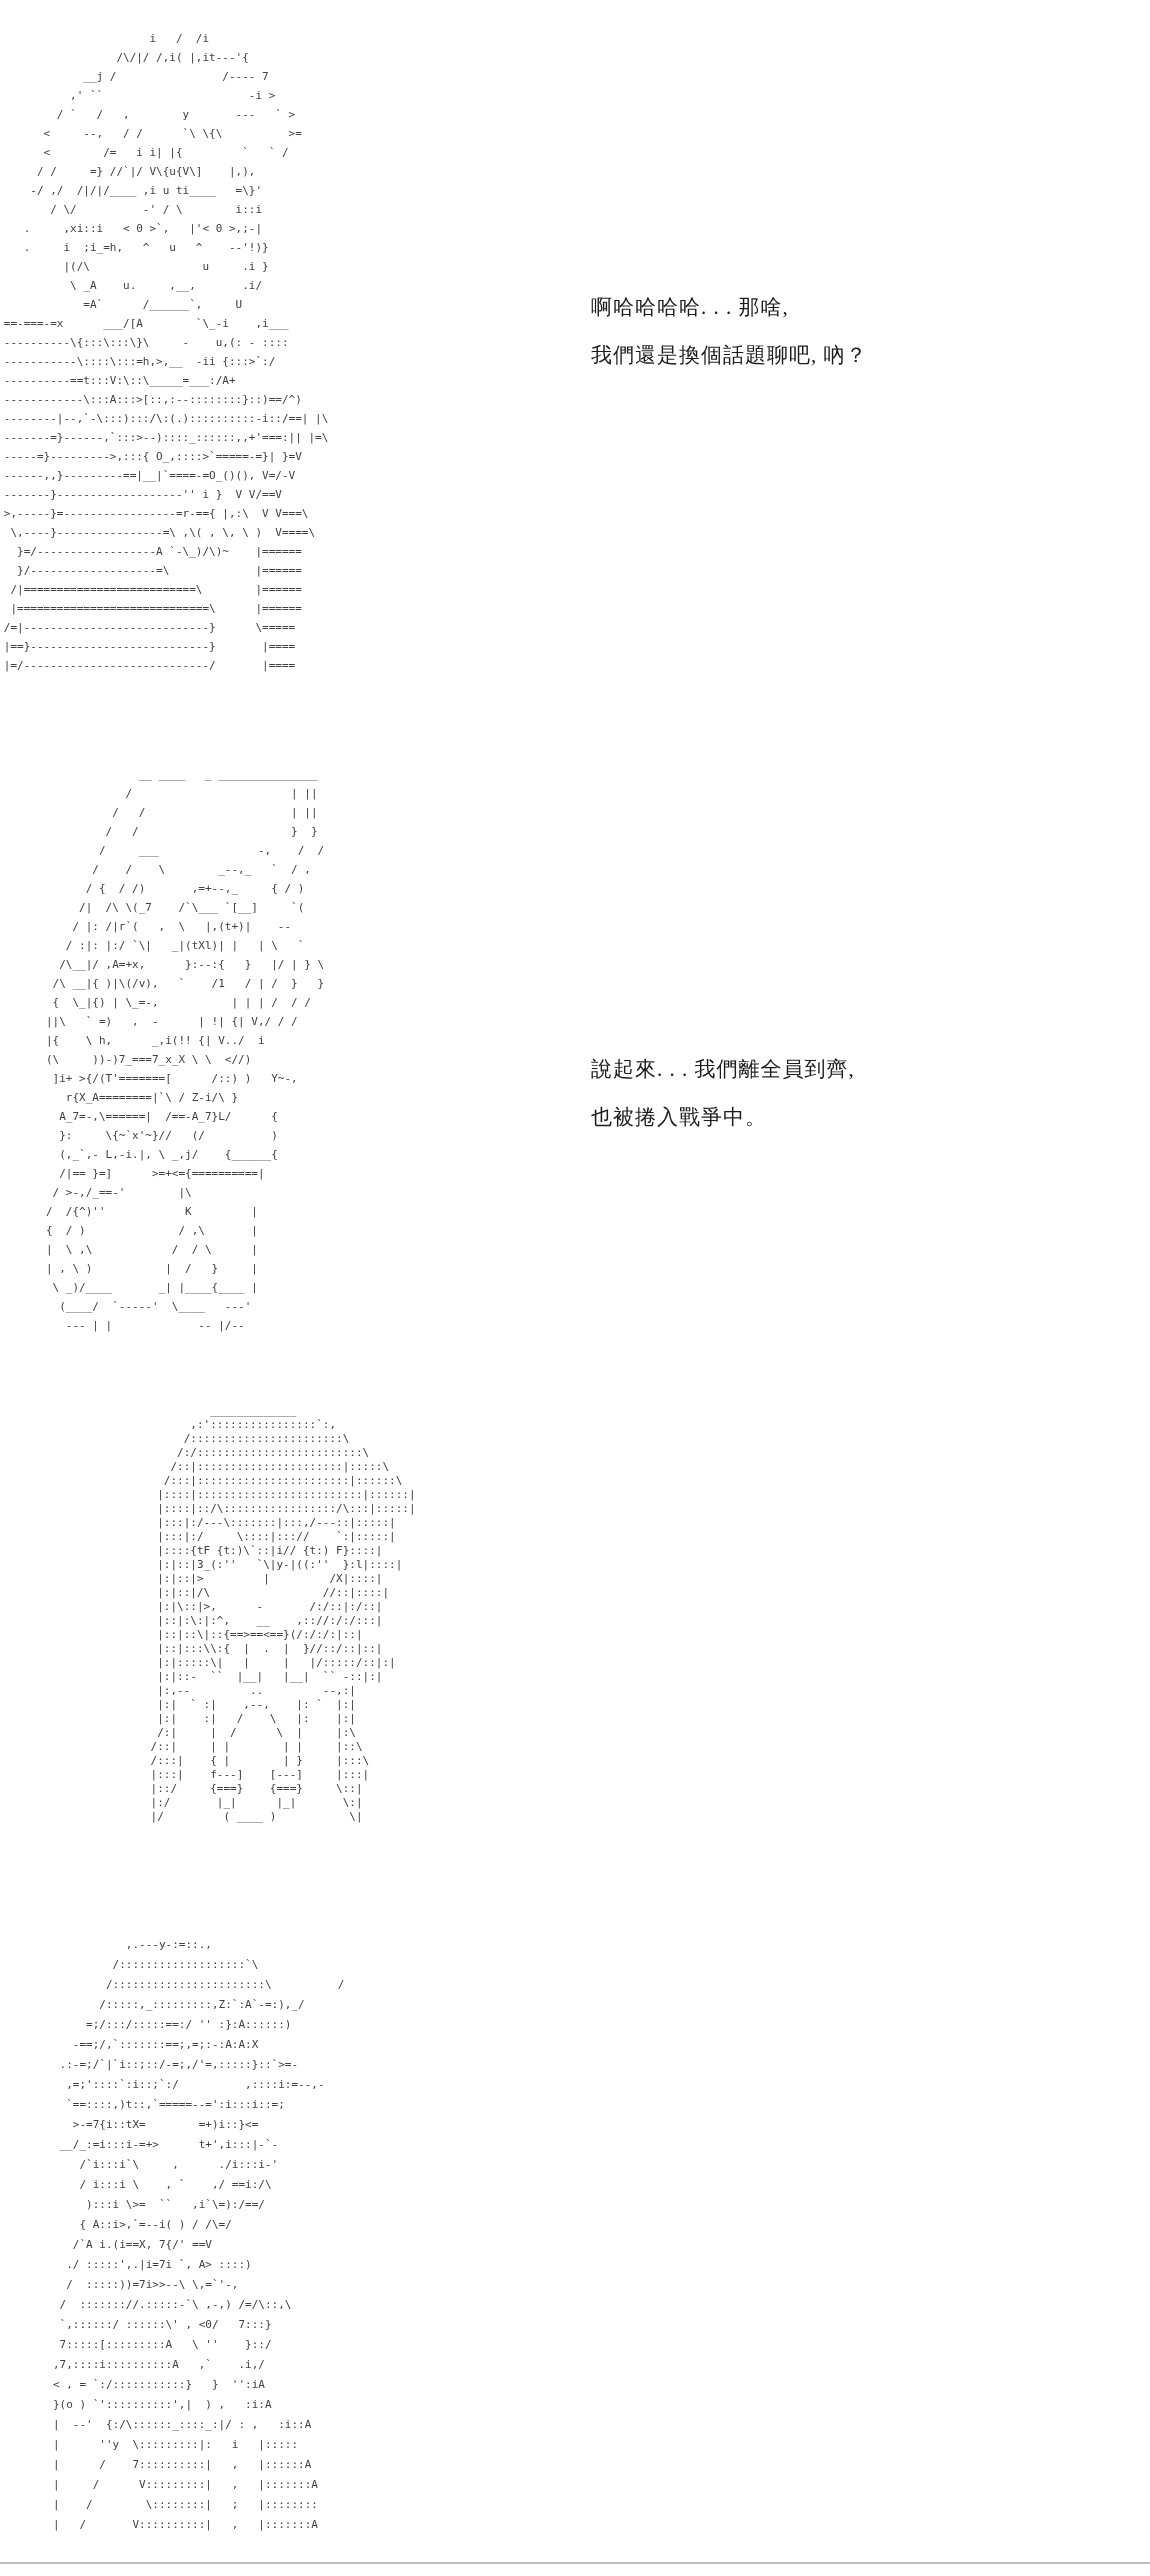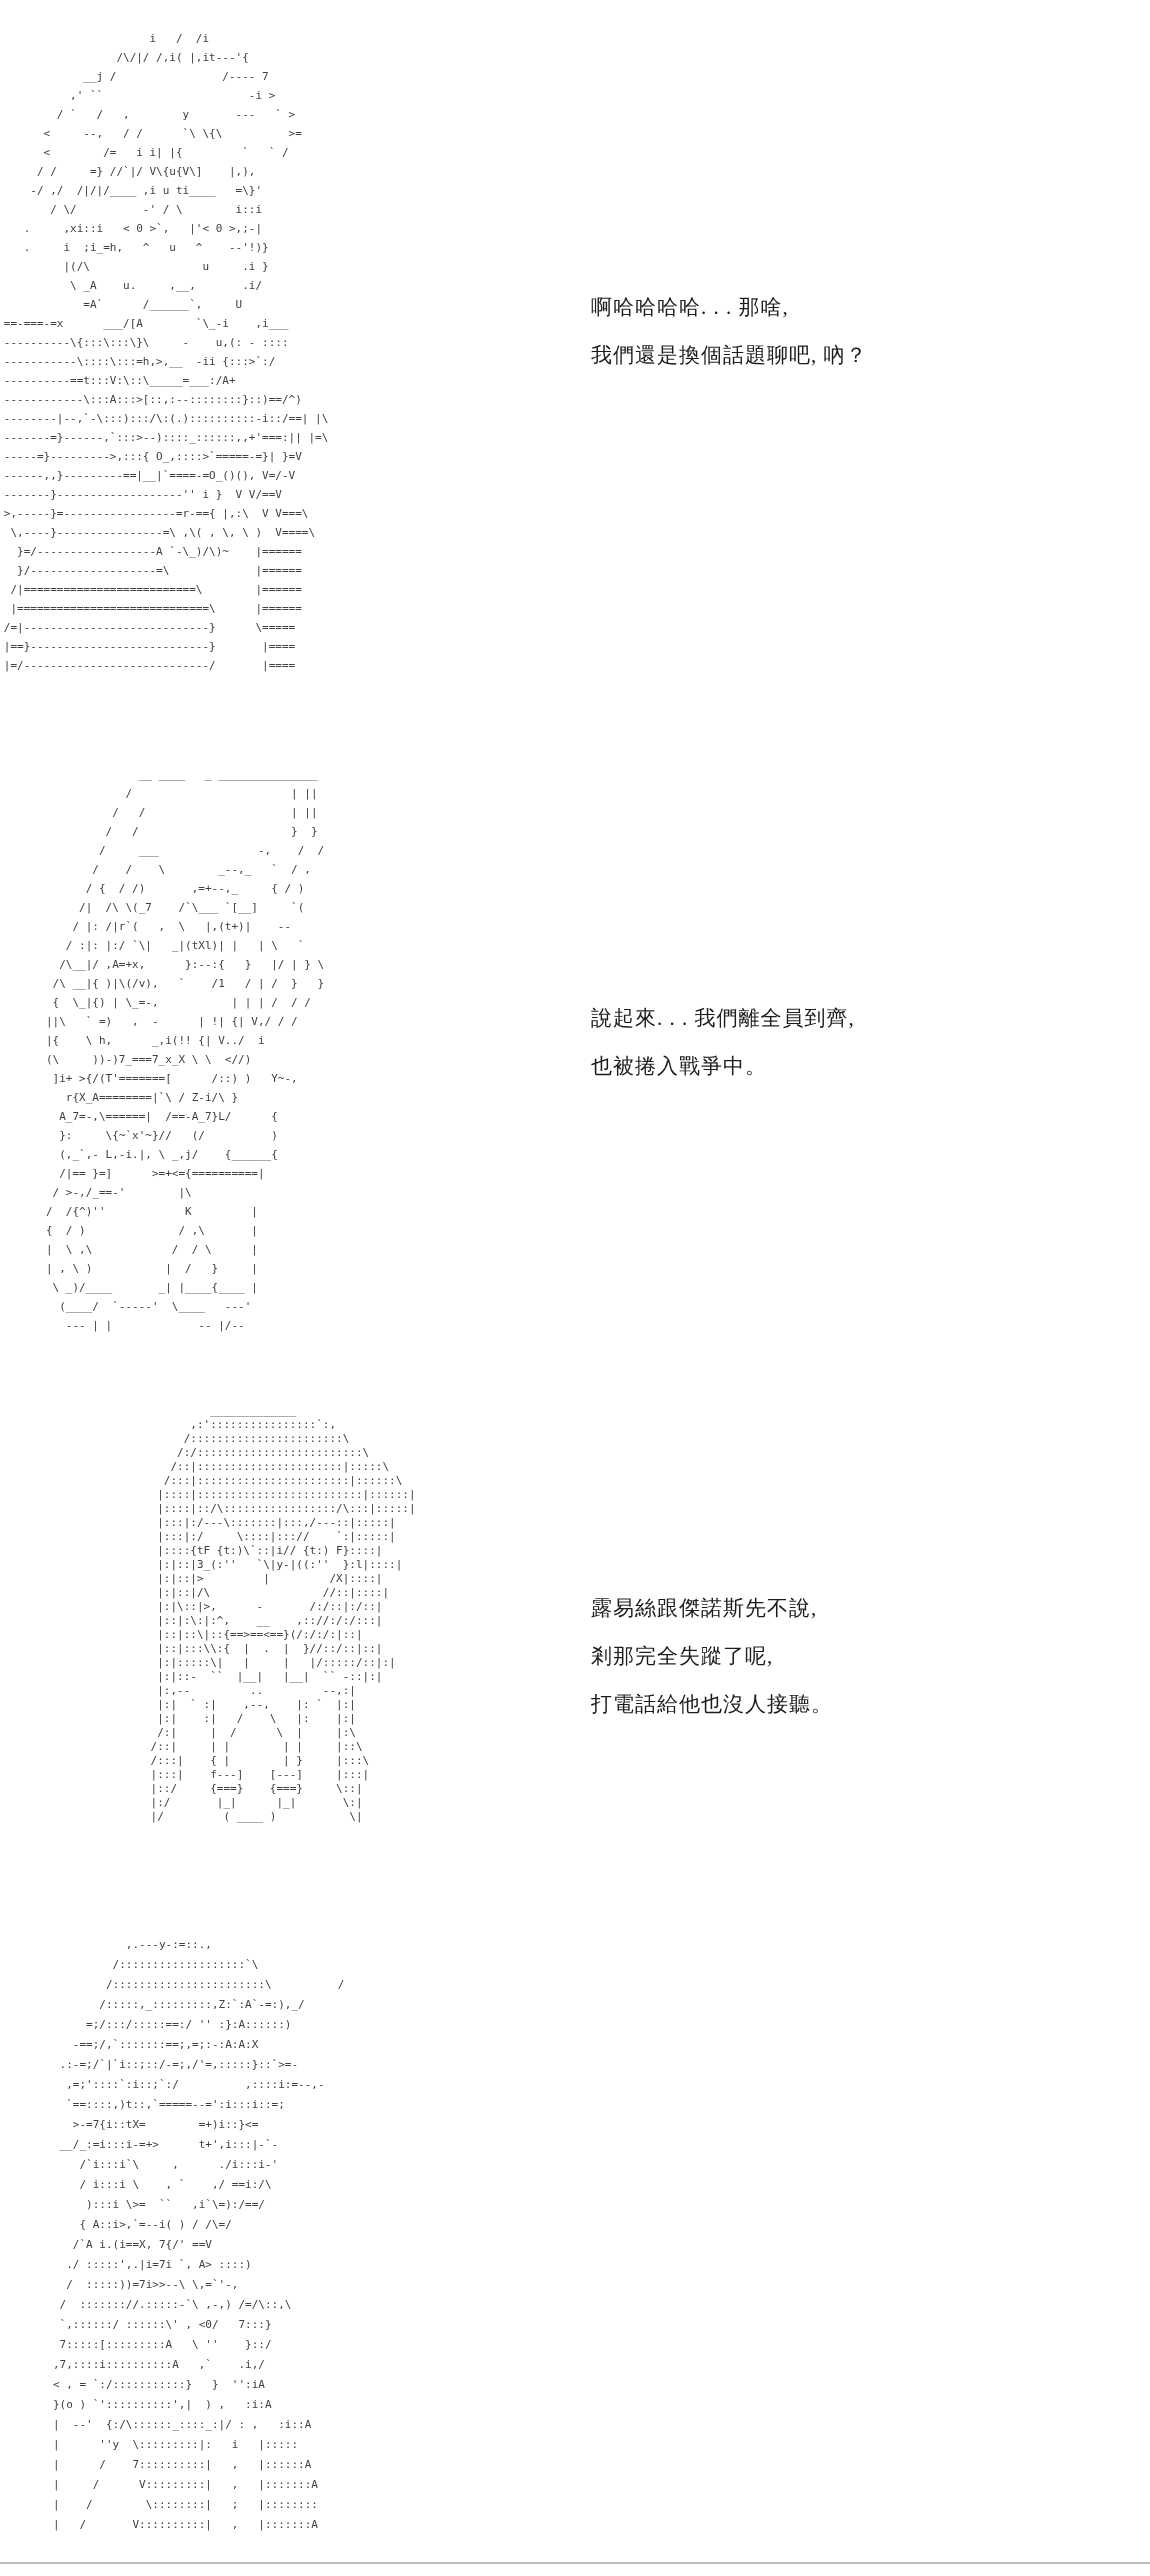--- a/index.html
+++ b/index.html
@@ -17,21 +17,21 @@
   .aa1 { left:3.8px;   top:29px;   line-height:19px; }
   .aa2 { left:46px;  top:765px;  line-height:19px; }
   .aa3 { left:144px; top:1404px; line-height:14px; }
   .aa4 { left:53px;  top:1935px; line-height:20px; }
   .dialogue {
     position:absolute; left:591px; color:#1c1c1c;
     font-family:"Liberation Serif", "DejaVu Serif", serif;
     font-size:21px; letter-spacing:1px;
   }
   .d1 { top:293px; }
-  .d2 { top:1004px; }
+  .d2 { top:1055px; }
   .d3 { top:1594px; }
   .d4 { top:2235px; }
   .dialogue .line { height:48px; line-height:29px; white-space:pre; }
   .divider {
     position:absolute; left:0; top:2562px; width:1151px; height:1.9px;
     background:#bdbdbd;
   }
 </style>
 </head>
 <body>
@@ -135,25 +135,20 @@
   |:,--         ..         --,:|
   |:|  ` :|    ,--,    |: `  |:|
   |:|    :|   /    \   |:    |:|
   /:|     |  /      \  |     |:\
  /::|     | |        | |     |::\
  /:::|    { |        | }     |:::\
  |:::|    f---]    [---]     |:::|
  |::/     {===}    {===}     \::|
  |:/       |_|      |_|       \:|
  |/         ( ____ )           \|</pre>
-  <div class="dialogue d3">
-    <div class="line">露易絲跟傑諾斯先不說,</div>
-    <div class="line">剎那完全失蹤了呢,</div>
-    <div class="line">打電話給他也沒人接聽。</div>
-  </div>
 
   <pre class="aa aa4">           ,.---y-:=::.,
          /:::::::::::::::::::`\
         /:::::::::::::::::::::::\          /
        /:::::,_:::::::::,Z:`:A`-=:),_/
      =;/:::/:::::==:/ '' :}:A::::::)
    -==;/,`:::::::==;,=;:-:A:A:X
  .:-=;/`|`i::;::/-=;,/'=,:::::}::`&gt;=-
   ,=;'::::`:i::;`:/          ,::::i:=--,-
   `==::::,)t::,`=====--=':i:::i::=;

